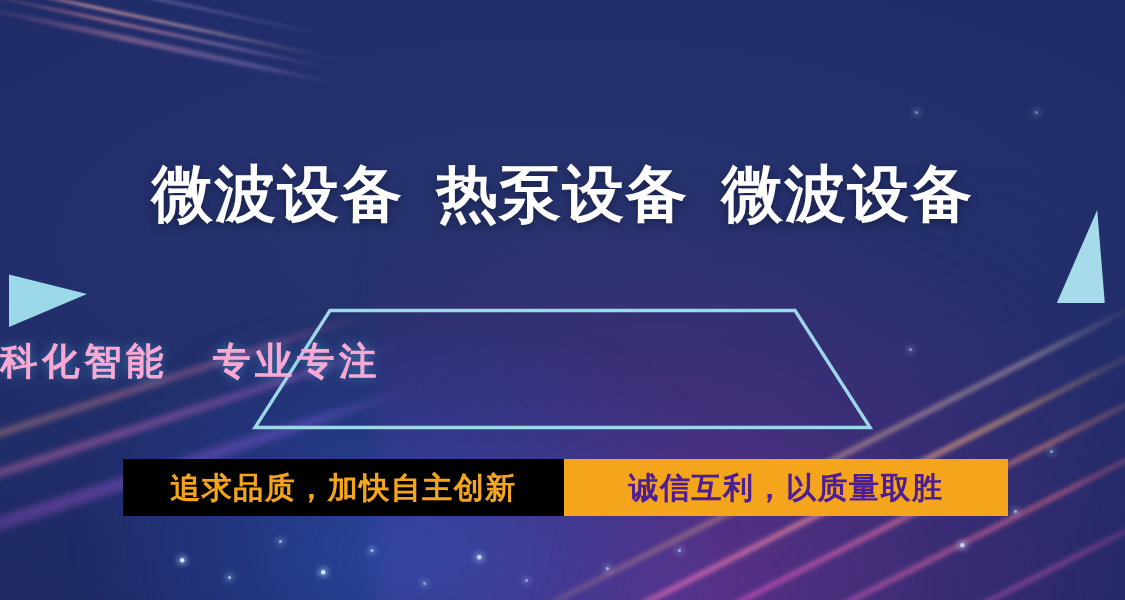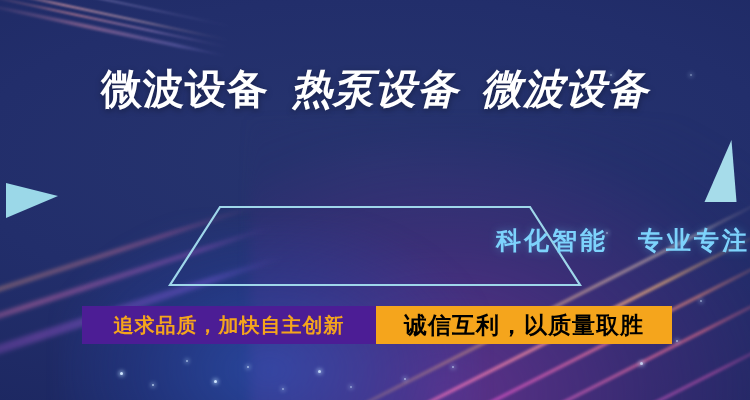--- a/index.html
+++ b/index.html
@@ -163,39 +163,39 @@
     font-weight: 700;
     letter-spacing: 1px;
     text-shadow: 0 2px 6px rgba(0,0,0,.35);
     font-family: "DejaVu Sans", "Liberation Sans", sans-serif;
   }
   .headline .line {
     font-size: 41px;
     line-height: 54px;
     white-space: nowrap;
   }
-  .headline .line .seg { display: inline-block; }
-  .headline .line .seg + .seg { margin-left: 22px; font-style: italic; }
+  .headline .line .seg { display: inline-block; margin-top: 40px; }
+  .headline .line .seg + .seg { margin-left: 22px; }
 
   
   .trapezoid {
     position: absolute;
     left: 168px;
     top: 205px;
     width: 414px;
     height: 82px;
   }
   .trapezoid svg { display: block; }
 
   .slogan-cyan {
     position: absolute;
     left: 0; right: 0;
     top: 224px;
-    text-align: right;
-    color: #7dd3fc;
+    text-align: left;
+    color: #f9a8d4;
     font-size: 25px;
     font-weight: 700;
     letter-spacing: 3px;
     font-family: "DejaVu Sans", "Liberation Sans", sans-serif;
     text-shadow: 0 0 8px rgba(90,190,230,.45);
   }
   .slogan-cyan .gap { display: inline-block; width: 30px; }
 
   .slogan-sub {
     position: absolute;
@@ -213,38 +213,38 @@
   .bottom-bar {
     position: absolute;
     left: 82px;
     top: 306px;
     width: 590px;
     height: 38px;
     display: flex;
   }
   .bar-left {
     flex: 0 0 294px;
-    background: #4c1d95;
+    background: #000000;
     display: flex;
     align-items: center;
     justify-content: center;
     color: #f5a51c;
     font-size: 20px;
     font-weight: 700;
     letter-spacing: 1px;
     font-family: "DejaVu Sans", "Liberation Sans", sans-serif;
   }
   .bar-right {
     flex: 1 1 auto;
     background: #f5a51c;
     display: flex;
     align-items: center;
     justify-content: center;
-    color: #000000;
-    font-size: 23px;
+    color: #4c1d95;
+    font-size: 20px;
     font-weight: 700;
     letter-spacing: 1px;
     font-family: Liberation Serif, serif;
   }
 </style>
 </head>
 <body>
 
 <div class="banner">
 

